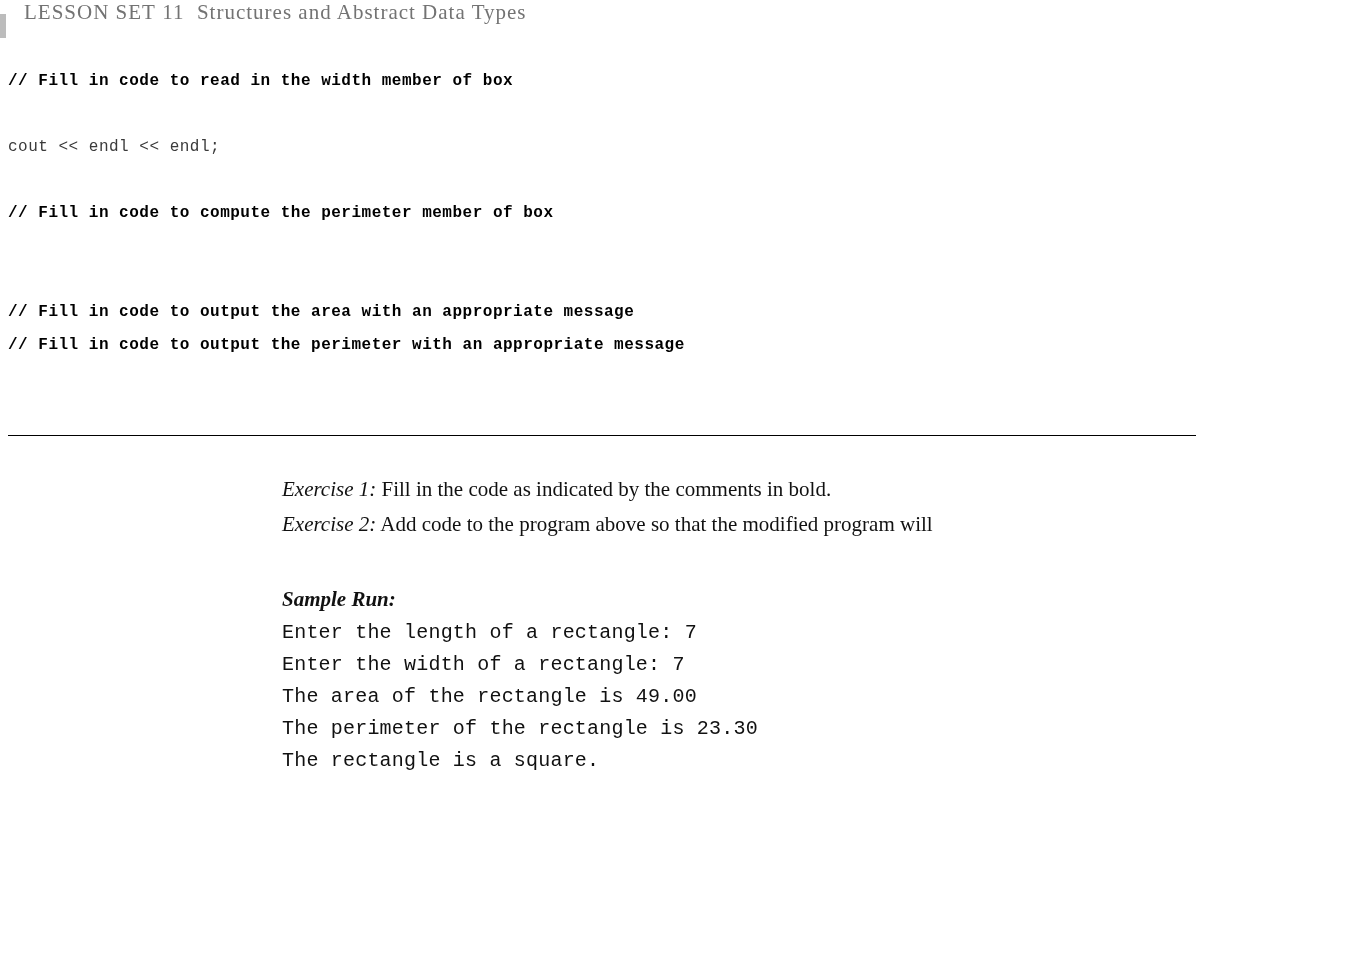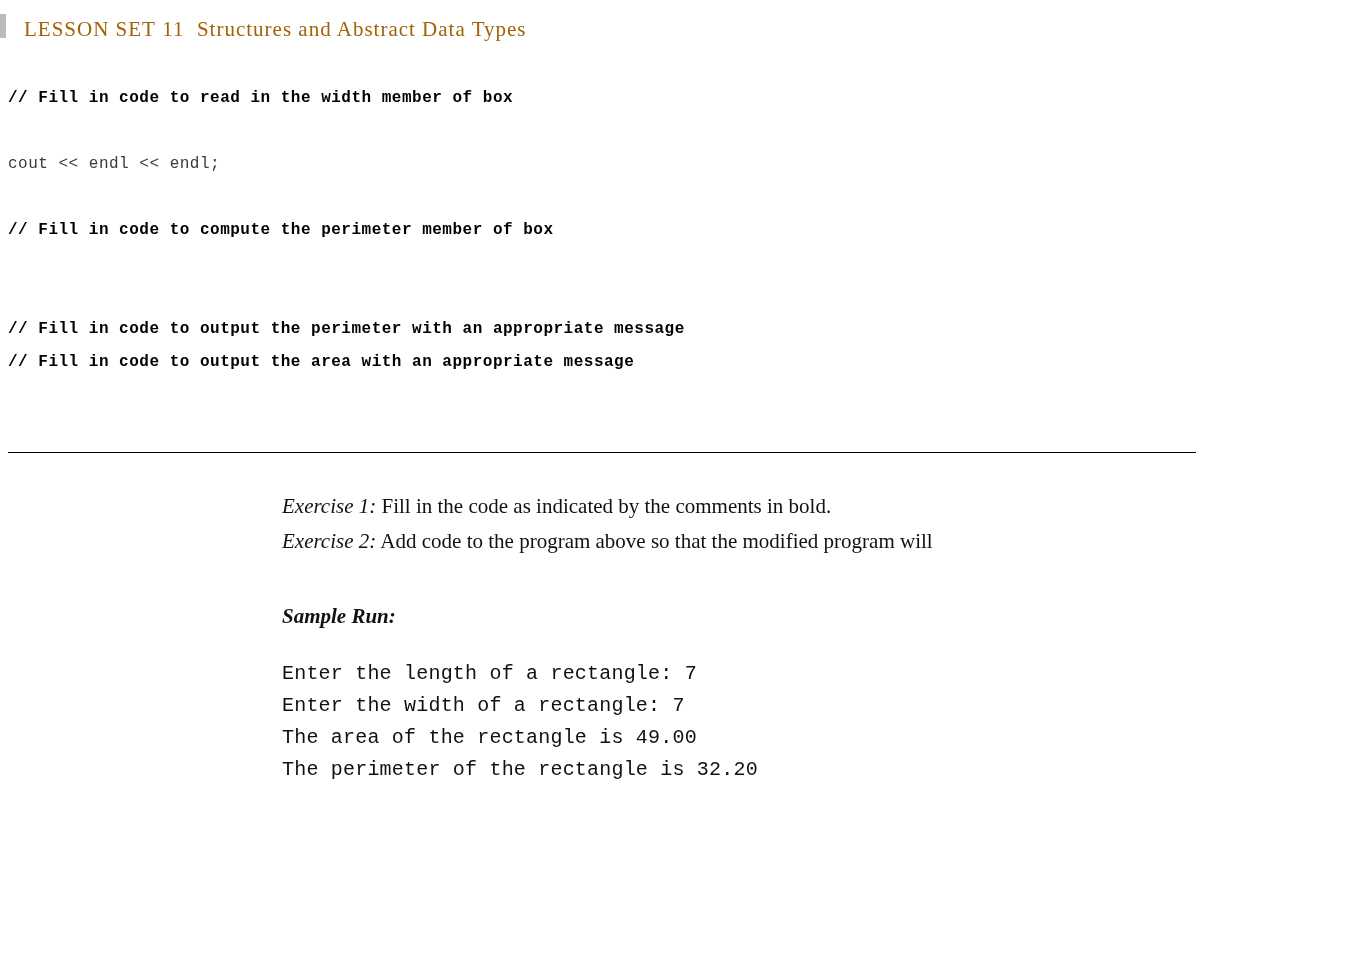--- a/index.html
+++ b/index.html
@@ -4,24 +4,24 @@
   <style>
     body {
       margin: 0;
       padding: 0;
       background: #ffffff;
       font-family: Georgia, 'Times New Roman', serif;
       width: 1366px;
       color: #000000;
     }
     .page-header {
-      padding: 17px 0 0 24px;
+      padding: 0 0 0 24px;
       font-size: 21px;
       letter-spacing: 1px;
-      color: #a16207;
+      color: #737373;
       font-family: Georgia, serif;
     }
     .header-tick {
       position: absolute;
       left: 0;
       top: 14px;
       width: 6px;
       height: 24px;
       background: #bcbcbc;
     }
@@ -71,21 +71,21 @@
     .exercise-indent {
       padding-left: 50px;
     }
     .sample-run-label {
       font-style: italic;
       font-family: Georgia, serif;
       font-weight: bold;
       margin-top: 40px;
     }
     .sample-output {
-      margin-top: 24px;
+      margin-top: 0;
       font-family: "Lucida Sans Typewriter", "Courier New", monospace;
       font-size: 20px;
       line-height: 32px;
       letter-spacing: 0.2px;
       color: #111;
     }
     .sample-output .out-line {
       white-space: pre;
     }
   </style>
@@ -99,36 +99,37 @@
 </div>
 
 <div class="code-block">
   <div class="code-line code-bold">// Fill in code to read in the width member of box</div>
   <div class="code-spacer"></div>
   <div class="code-line code-plain">cout &lt;&lt; endl &lt;&lt; endl;</div>
   <div class="code-spacer"></div>
   <div class="code-line code-bold">// Fill in code to compute the perimeter member of box</div>
   <div class="code-spacer"></div>
   <div class="code-spacer"></div>
+  <div class="code-line code-bold">// Fill in code to output the area with an appropriate message</div>
   <div class="code-line code-bold">// Fill in code to output the perimeter with an appropriate message</div>
-  <div class="code-line code-bold">// Fill in code to output the area with an appropriate message</div>
   <div class="code-spacer"></div>
 </div>
 
 <hr class="divider">
 
 <div class="exercise-section">
   <div class="exercise-row">
     <span class="exercise-label">Exercise 1:</span><span> Fill  in  the  code   as  indicated by  the  comments  in  bold.</span>
   </div>
   <div class="exercise-row">
     <span class="exercise-label">Exercise 2:</span><span> Add  code   to  the  program   above   so  that  the  modified  program   will</span>
   </div>
 
   <div class="sample-run-label">Sample Run:</div>
 
   <div class="sample-output">
     <div class="out-line">Enter the length of a rectangle: 7</div>
     <div class="out-line">Enter the width of a rectangle: 7</div>
     <div class="out-line">The area of the rectangle is 49.00</div>
-    <div class="out-line">The perimeter of the rectangle is 32.20</div>
+    <div class="out-line">The perimeter of the rectangle is 23.30</div>
+    <div class="out-line">The rectangle is a square.</div>
   </div>
 </div>
 
 </body></html>

